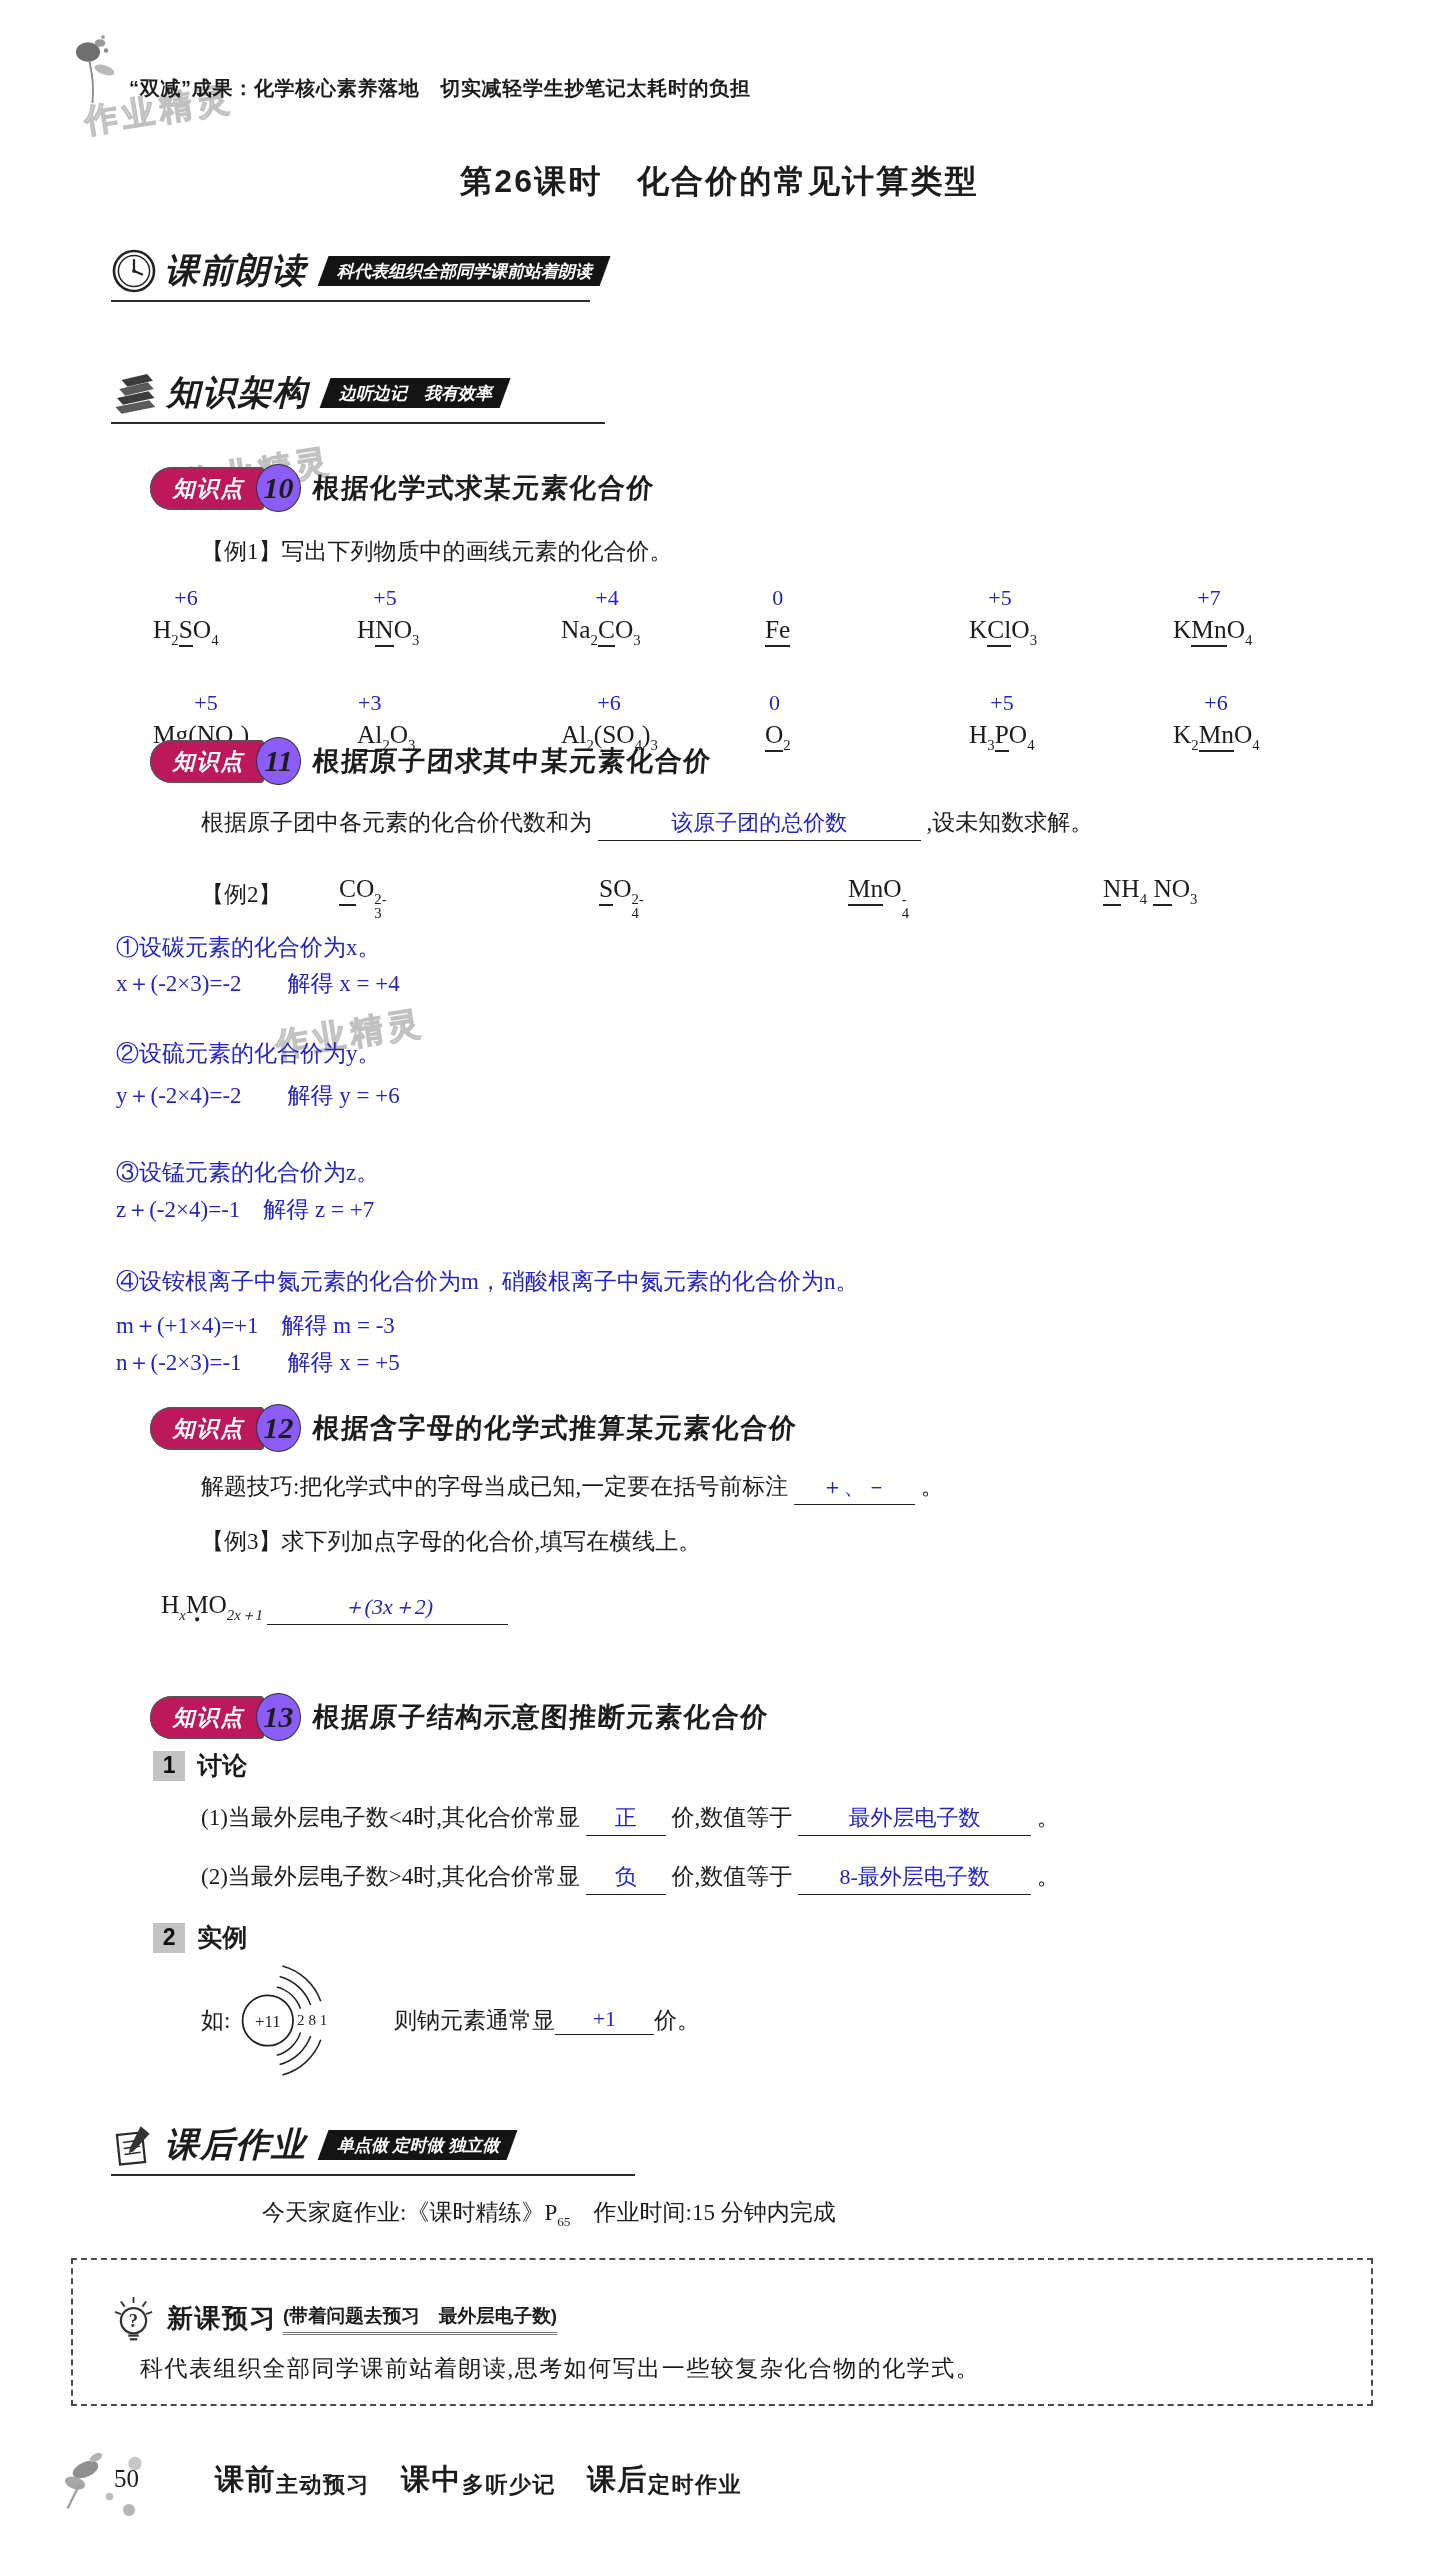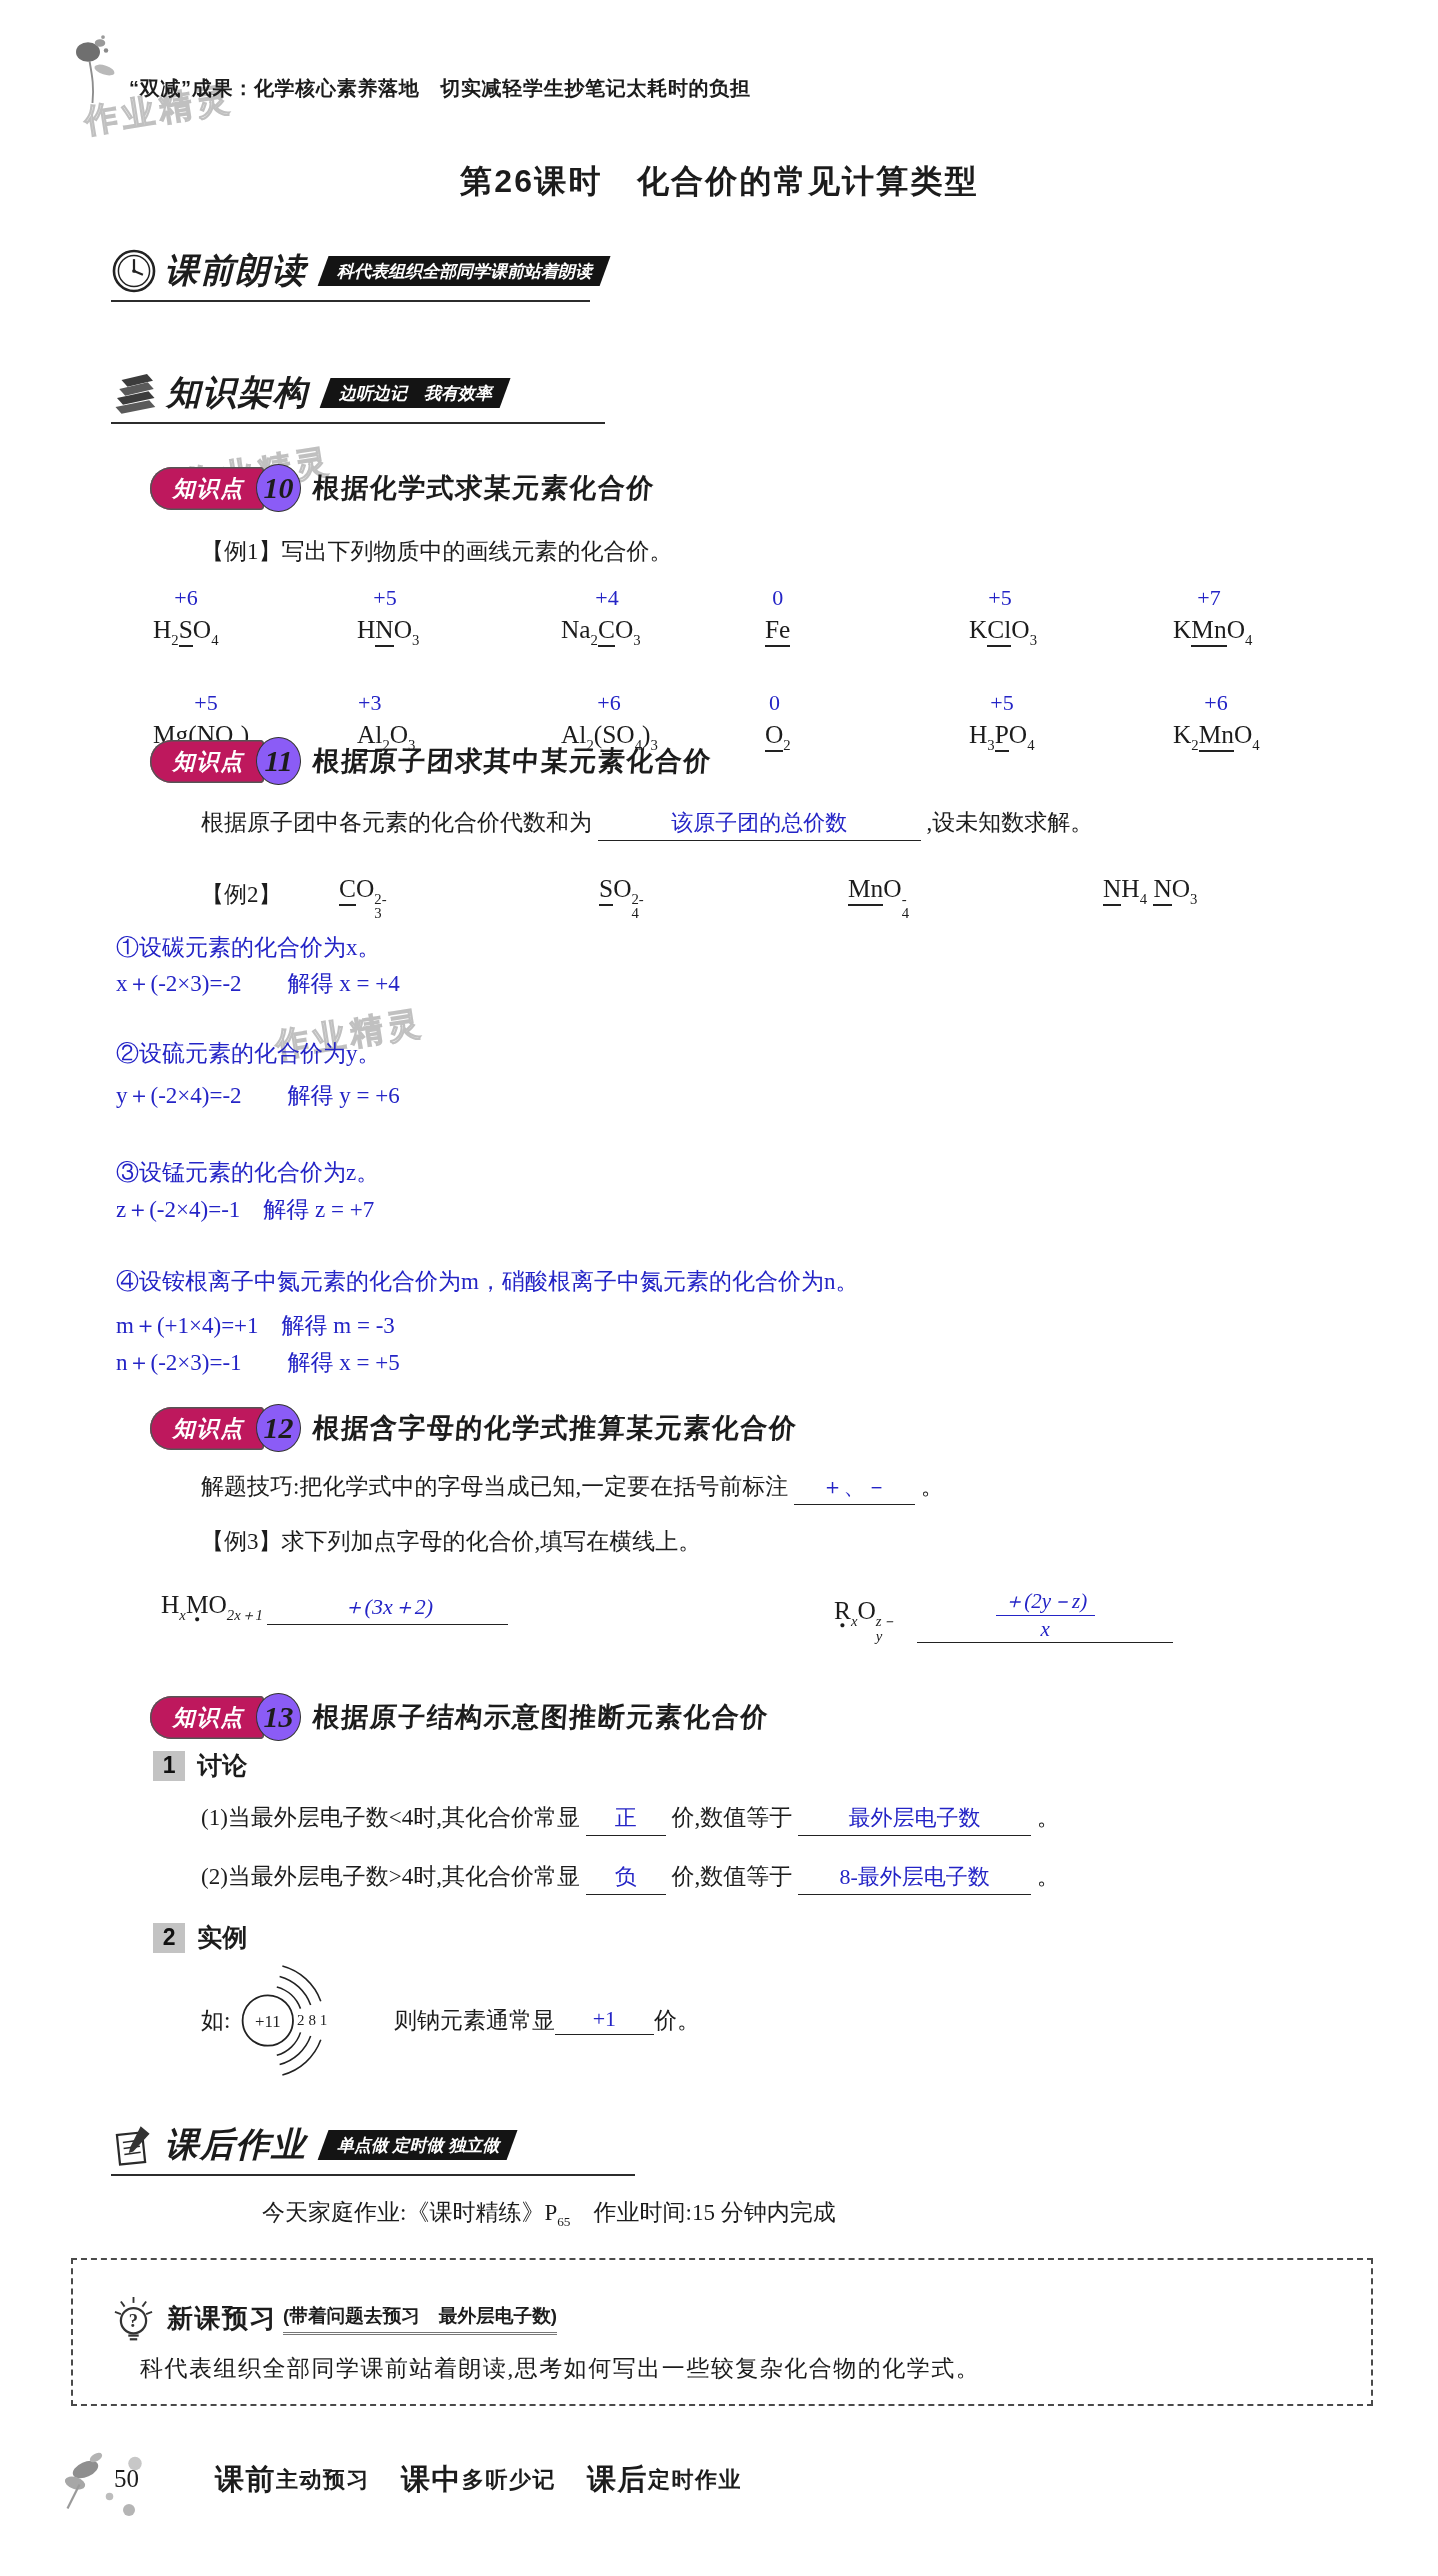--- a/index.html
+++ b/index.html
@@ -110,21 +110,21 @@
   #preview-head .pbadge{font-family:"Liberation Sans",sans-serif;font-weight:bold;
         font-size:18.7px;margin-left:6px;padding-bottom:3px;border-bottom:3px double #777;}
   #preview-content{position:absolute;left:67px;top:93px;font-size:23px;letter-spacing:1.5px;}
 
   
   #pagenum{left:114px;top:2465px;font-size:25px;}
   #motto{left:215px;top:2460px;display:flex;align-items:baseline;gap:31px;
         font-family:"Liberation Sans",sans-serif;white-space:nowrap;}
   .m-strong{font-weight:900;font-size:29px;letter-spacing:1.5px;}
   .m-rest{font-weight:bold;font-size:22px;letter-spacing:1.5px;}
-  .motto-item{display:flex;align-items:center;}
+  .motto-item{display:flex;align-items:flex-end;}
 </style>
 </head>
 <body>
 
 <svg class="abs" id="flower-top" style="left:67px;top:31px;" width="66" height="75" viewBox="0 0 88 100">
   <ellipse cx="28" cy="28" rx="16" ry="13" fill="#6f6f6f"></ellipse>
   <ellipse cx="44" cy="16" rx="7" ry="5" fill="#9a9a9a"></ellipse>
   <circle cx="52" cy="26" r="3" fill="#8a8a8a"></circle>
   <circle cx="48" cy="8" r="2.5" fill="#9a9a9a"></circle>
   <path d="M30 40 C 34 62, 36 74, 34 96" stroke="#8d8d8d" stroke-width="2.5" fill="none"></path>
@@ -274,32 +274,20 @@
   <span class="ans-line" style="min-width:112px;">＋、－</span>
   <span>。</span>
 </div>
 
 <div class="bodytext" id="ex3-intro">【例3】求下列加点字母的化合价,填写在横线上。</div>
 
 <div class="abs" id="fill12">
   <div class="slot" style="left:0;">
     <span class="formula"><span class="tk-t">H</span><span class="tk-b tk-i">x</span><span class="tk-d">M</span><span class="tk-t">O</span><span class="tk-b tk-i">2x＋1</span></span>
     <span class="ans-line" style="min-width:232px;margin-left:4.5px;font-style:italic;">＋(3x＋2)</span>
-  </div>
-  <div class="slot" style="left:673px;">
-    <span class="formula"><span class="tk-d">R</span><span class="tk-b tk-i">x</span><span class="tk-t">O</span><span class="tk-stack">
-          <span class="stk tk-i">z－</span>
-          <span class="stk tk-i">y</span>
-        </span></span>
-    <span class="ans-line" style="min-width:247px;margin-left:21px;">
-      <span class="frac">
-        <span class="fnum">＋(2y－z)</span>
-        <span class="fden">x</span>
-      </span>
-    </span>
   </div>
 </div>
 
 <div class="kp" id="kp13">
   <span class="pill">知识点</span>
   <span class="num">13</span>
   <span class="ktitle">根据原子结构示意图推断元素化合价</span>
 </div>
 
 <div class="numrow" id="row-discuss">

